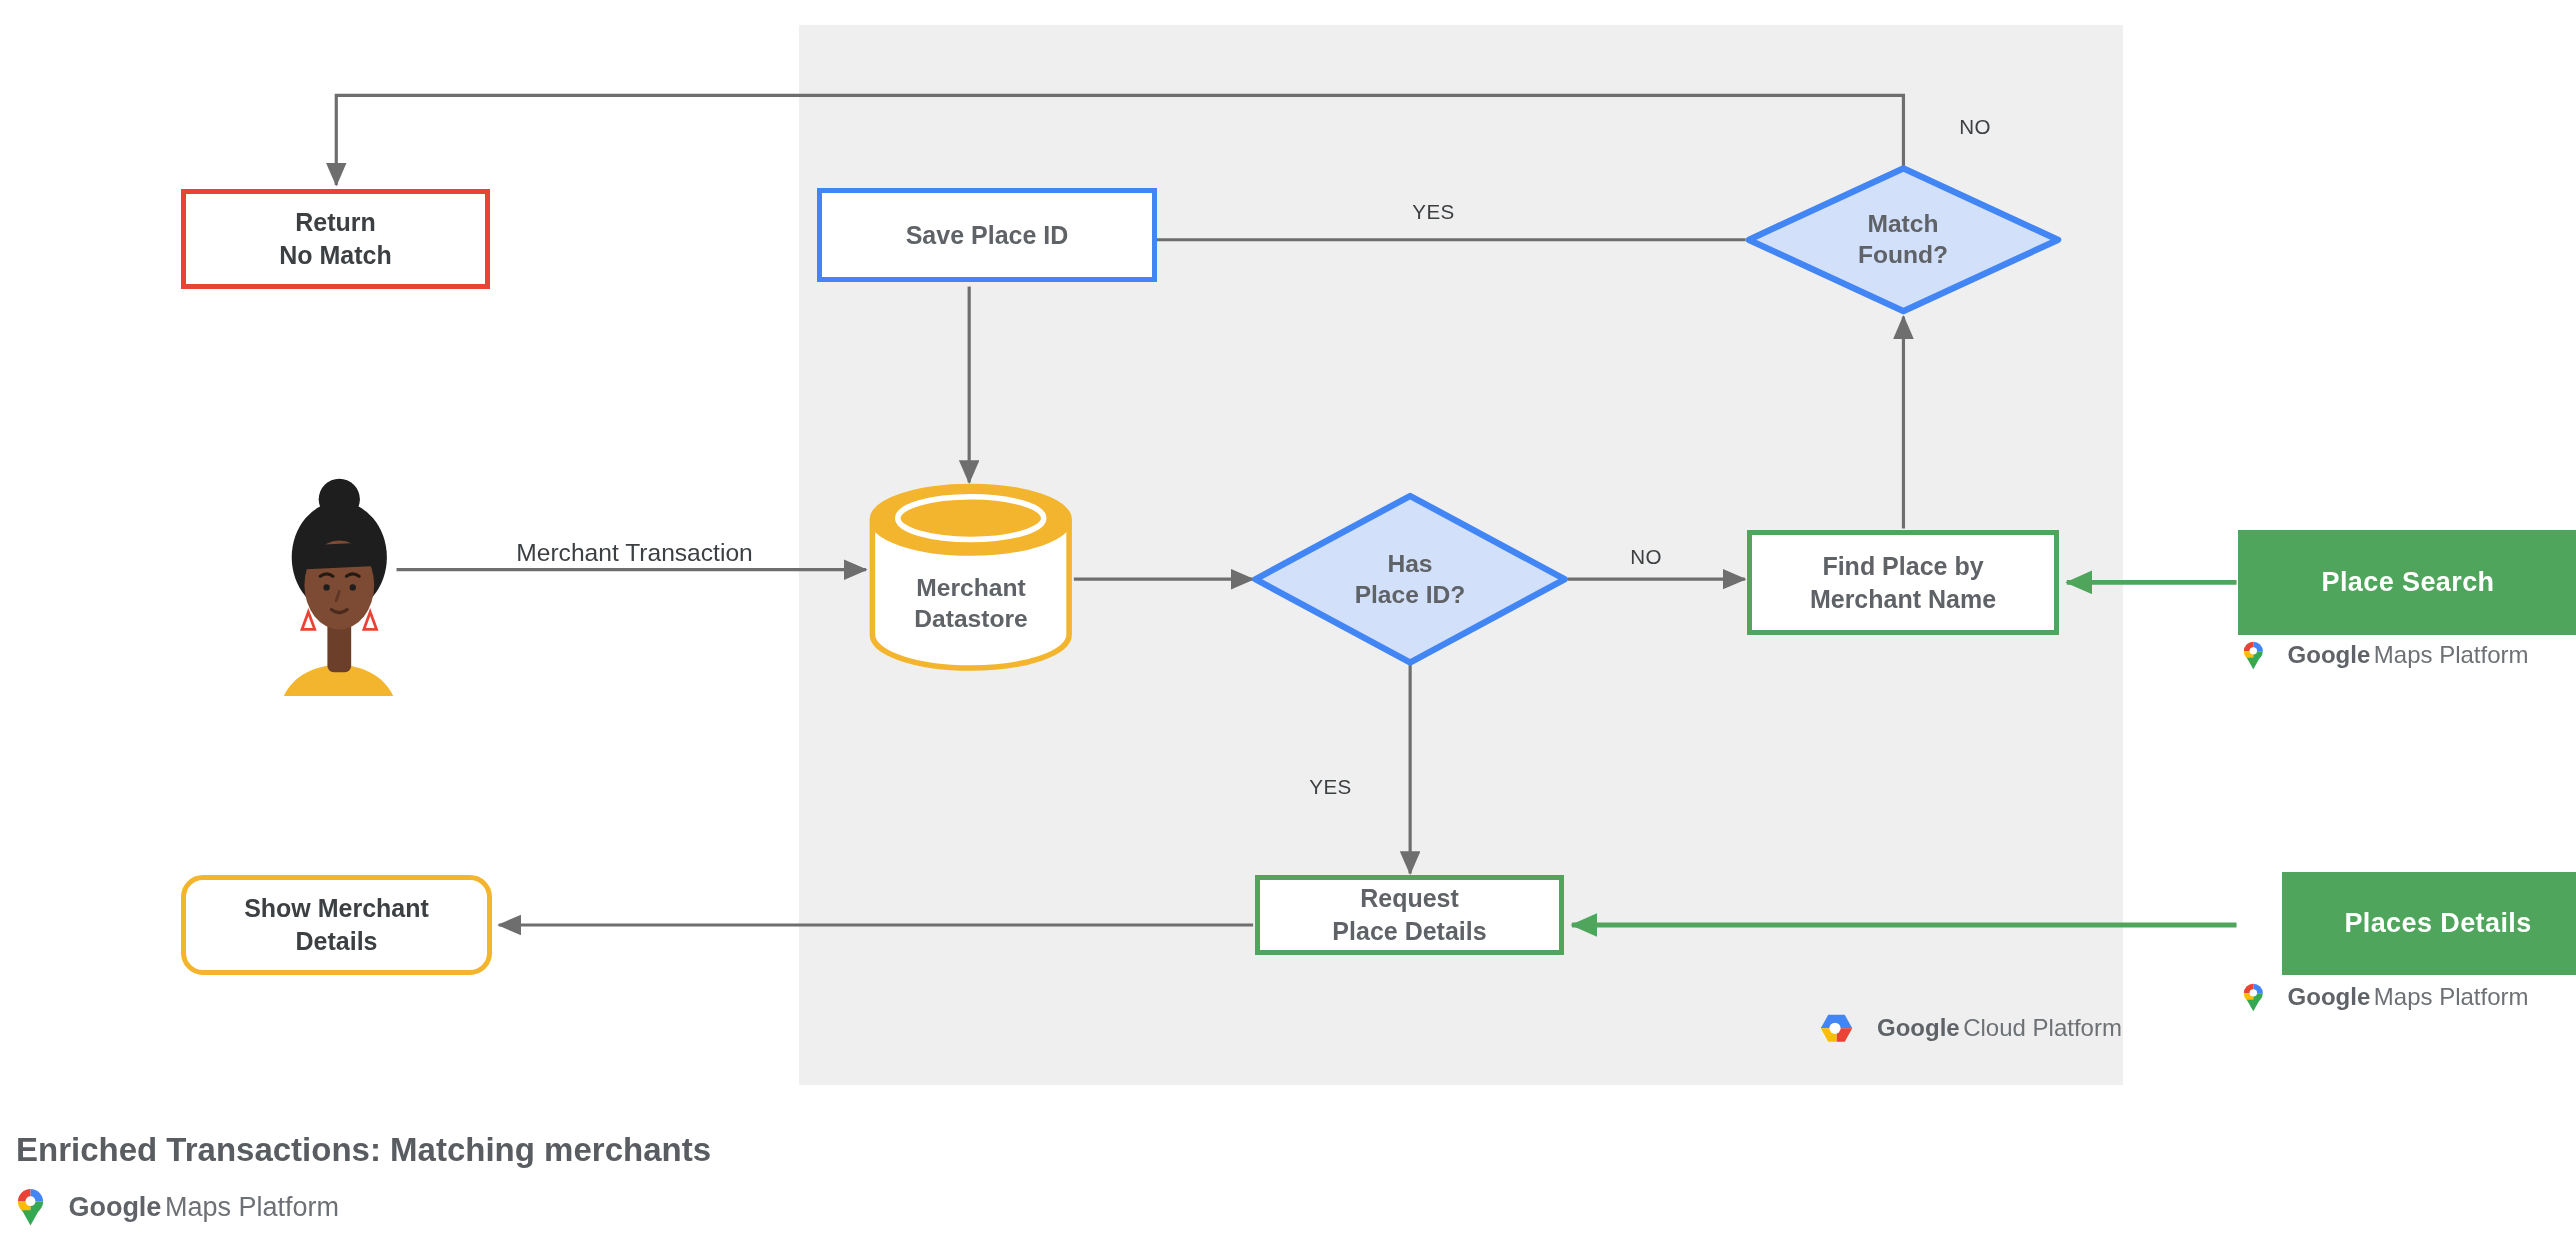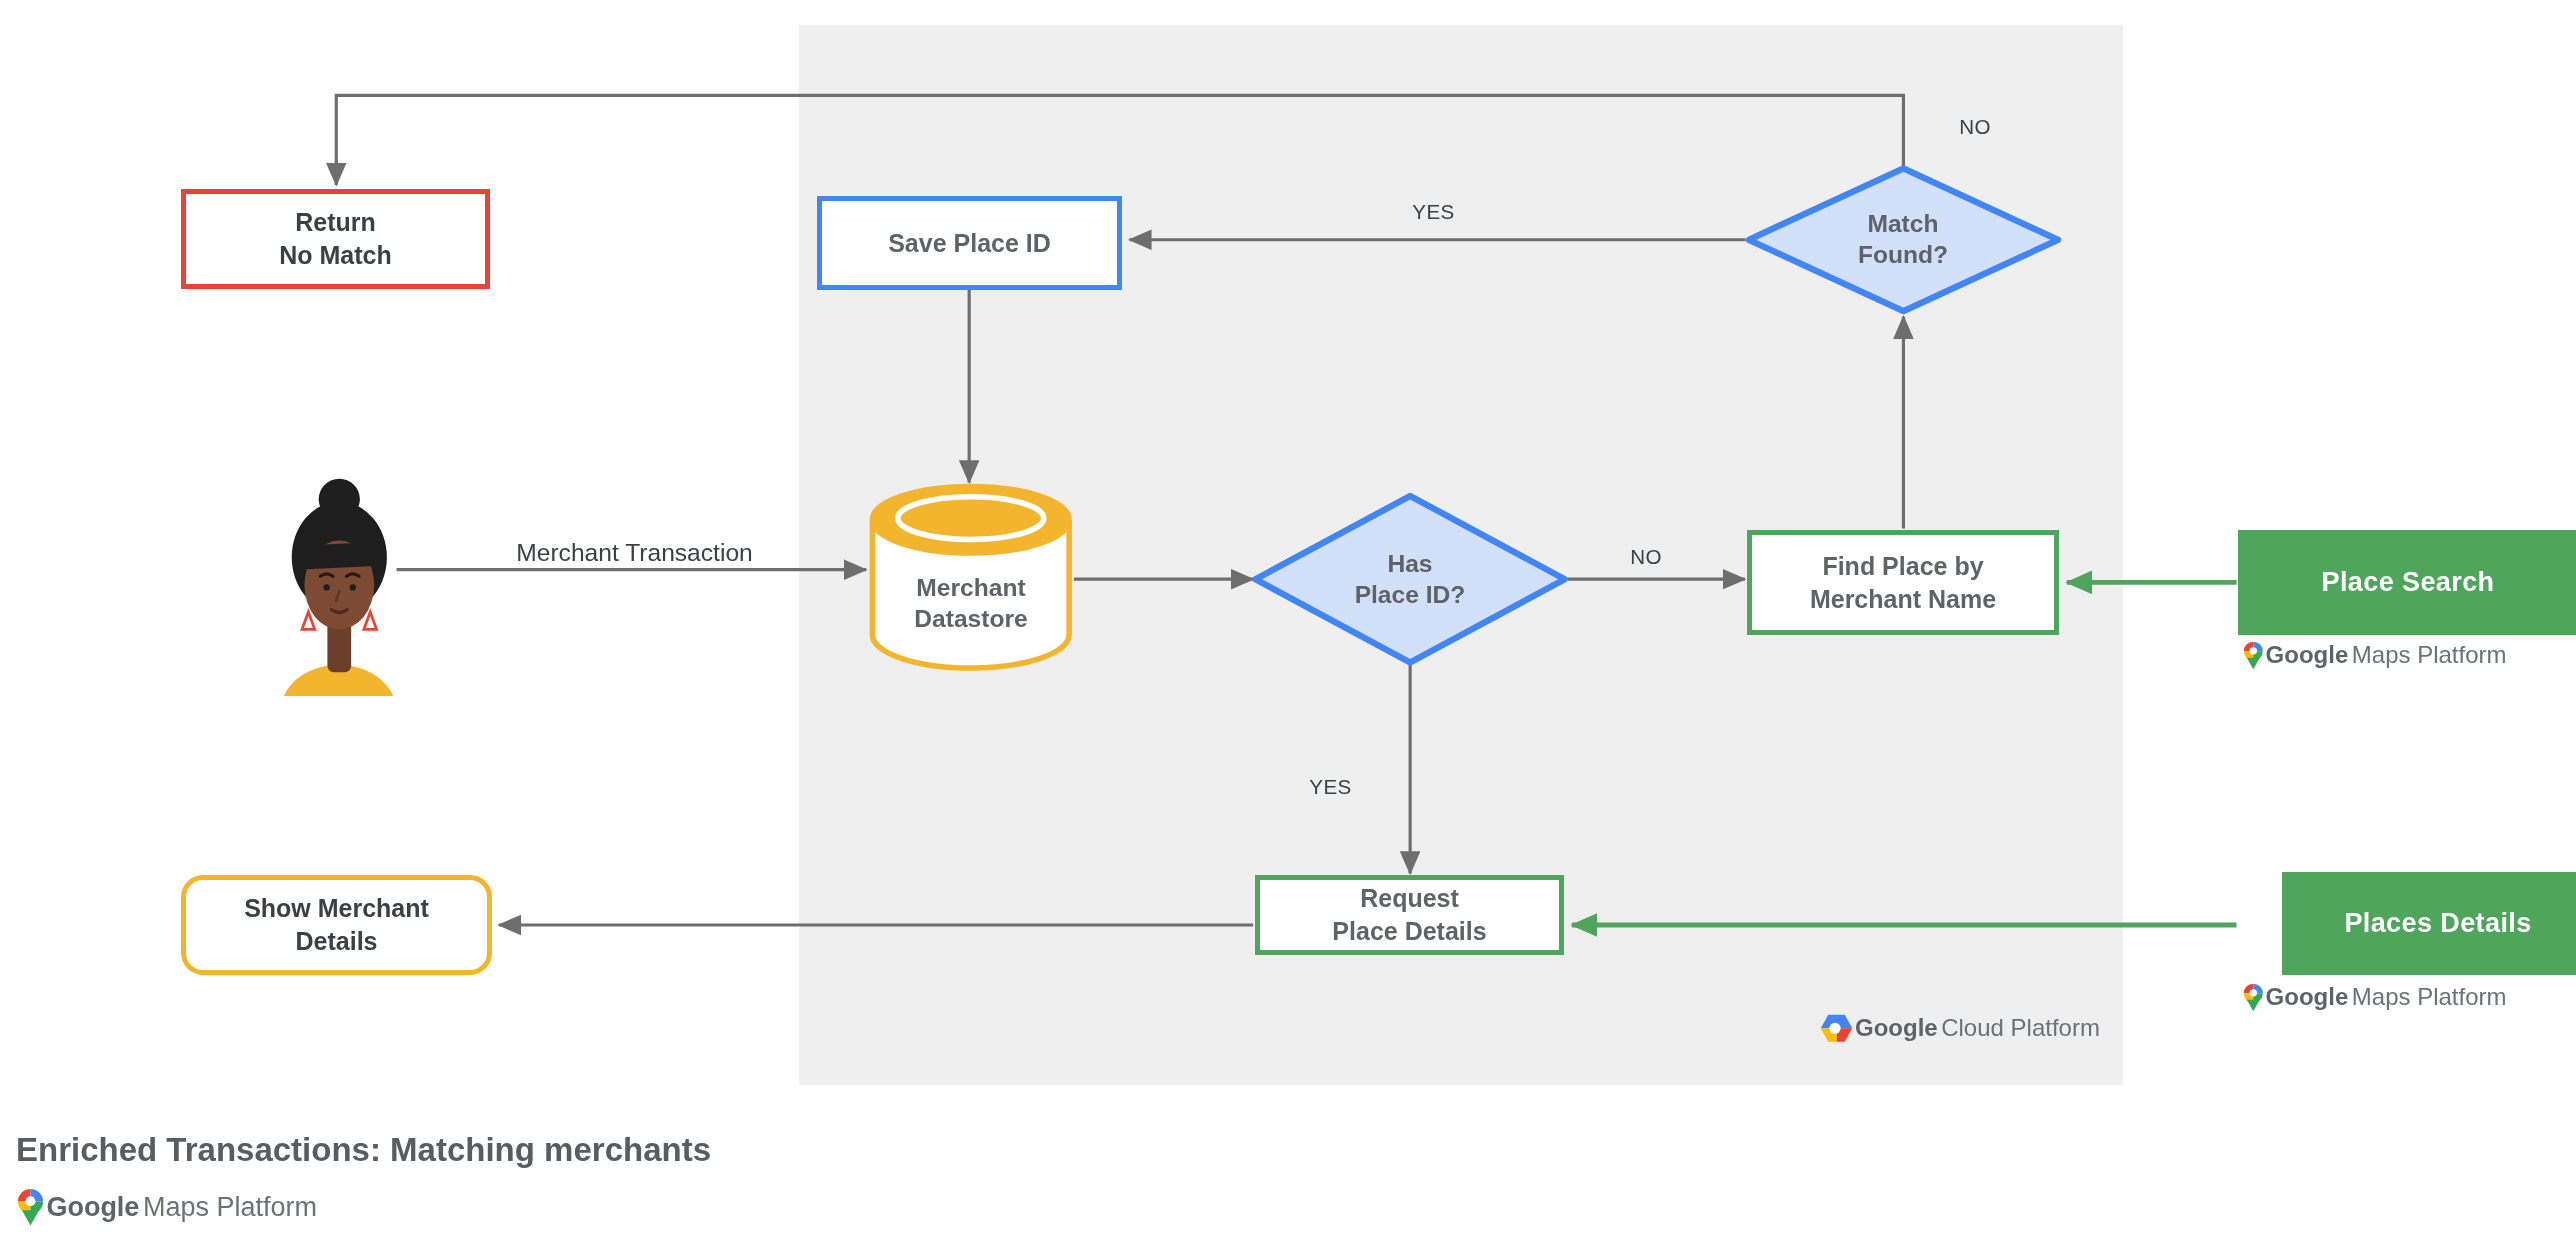--- a/index.html
+++ b/index.html
@@ -20,21 +20,21 @@
   .b-red{border-color:var(--red);color:var(--text-dark);font-size:25px;line-height:33px;}
   .b-blue{border-color:var(--blue);color:var(--text-gray);font-size:25px;}
   .b-green{border-color:var(--green);color:var(--text-gray);font-size:25px;line-height:33px;}
   .b-yellow{border-color:var(--yellow);color:var(--text-dark);font-size:25px;line-height:33px;border-radius:22px;}
   .fill-green{background:var(--green);color:#fff;border:none;font-size:27px;letter-spacing:0.4px;}
   .dtext{position:absolute;font-weight:700;font-size:24.6px;line-height:31px;color:var(--text-gray);
          text-align:center;white-space:pre-line;display:flex;align-items:center;justify-content:center;}
   .elabel{position:absolute;font-weight:400;font-size:20.6px;color:var(--text-dark);text-align:center;
           letter-spacing:0.4px;}
   .flowlabel{position:absolute;font-weight:400;font-size:24.6px;color:var(--text-dark);text-align:center;}
-  .lockup{position:absolute;display:flex;align-items:center;gap:2px;}
+  .lockup{position:absolute;display:flex;align-items:center;gap:24px;}
   .lockup .brand{font-weight:700;font-size:24px;color:var(--text-gray);}
   .lockup .product{font-weight:400;font-size:24px;color:#6d7175;}
   .lockup.big .brand{font-size:27px;}
   .lockup.big .product{font-size:27px;}
   #title{position:absolute;left:16px;top:1131px;font-weight:700;font-size:33px;color:#595c60;}
 </style>
 </head>
 <body>
 
 <div id="canvas">
@@ -69,21 +69,21 @@
     <g>
       <path class="cyl-body" d="M1100,655 L1100,800 A124,42 0 0,0 1348,800 L1348,655"></path>
       <ellipse class="cyl-cap" cx="1224" cy="655" rx="124" ry="42"></ellipse>
       <ellipse class="cyl-inner" cx="1224" cy="653" rx="92" ry="27"></ellipse>
     </g>
   </svg>
 
   <div class="node b-red" style="left:181px;top:189px;width:309px;height:100px;">Return
 No Match</div>
 
-  <div class="node b-blue" style="left:817px;top:196px;width:305px;height:94px;">Save Place ID</div>
+  <div class="node b-blue" style="left:817px;top:188px;width:340px;height:94px;">Save Place ID</div>
 
   <div class="node b-green" style="left:1747px;top:530px;width:312px;height:105px;">Find Place by
 Merchant Name</div>
 
   <div class="node fill-green" style="left:2238px;top:530px;width:340px;height:105px;">Place Search</div>
 
   <div class="node b-green" style="left:1255px;top:875px;width:309px;height:80px;">Request
 Place Details</div>
 
   <div class="node fill-green" style="left:2238px;top:872px;width:312px;height:103px;margin-left:44px;">Places Details</div>

